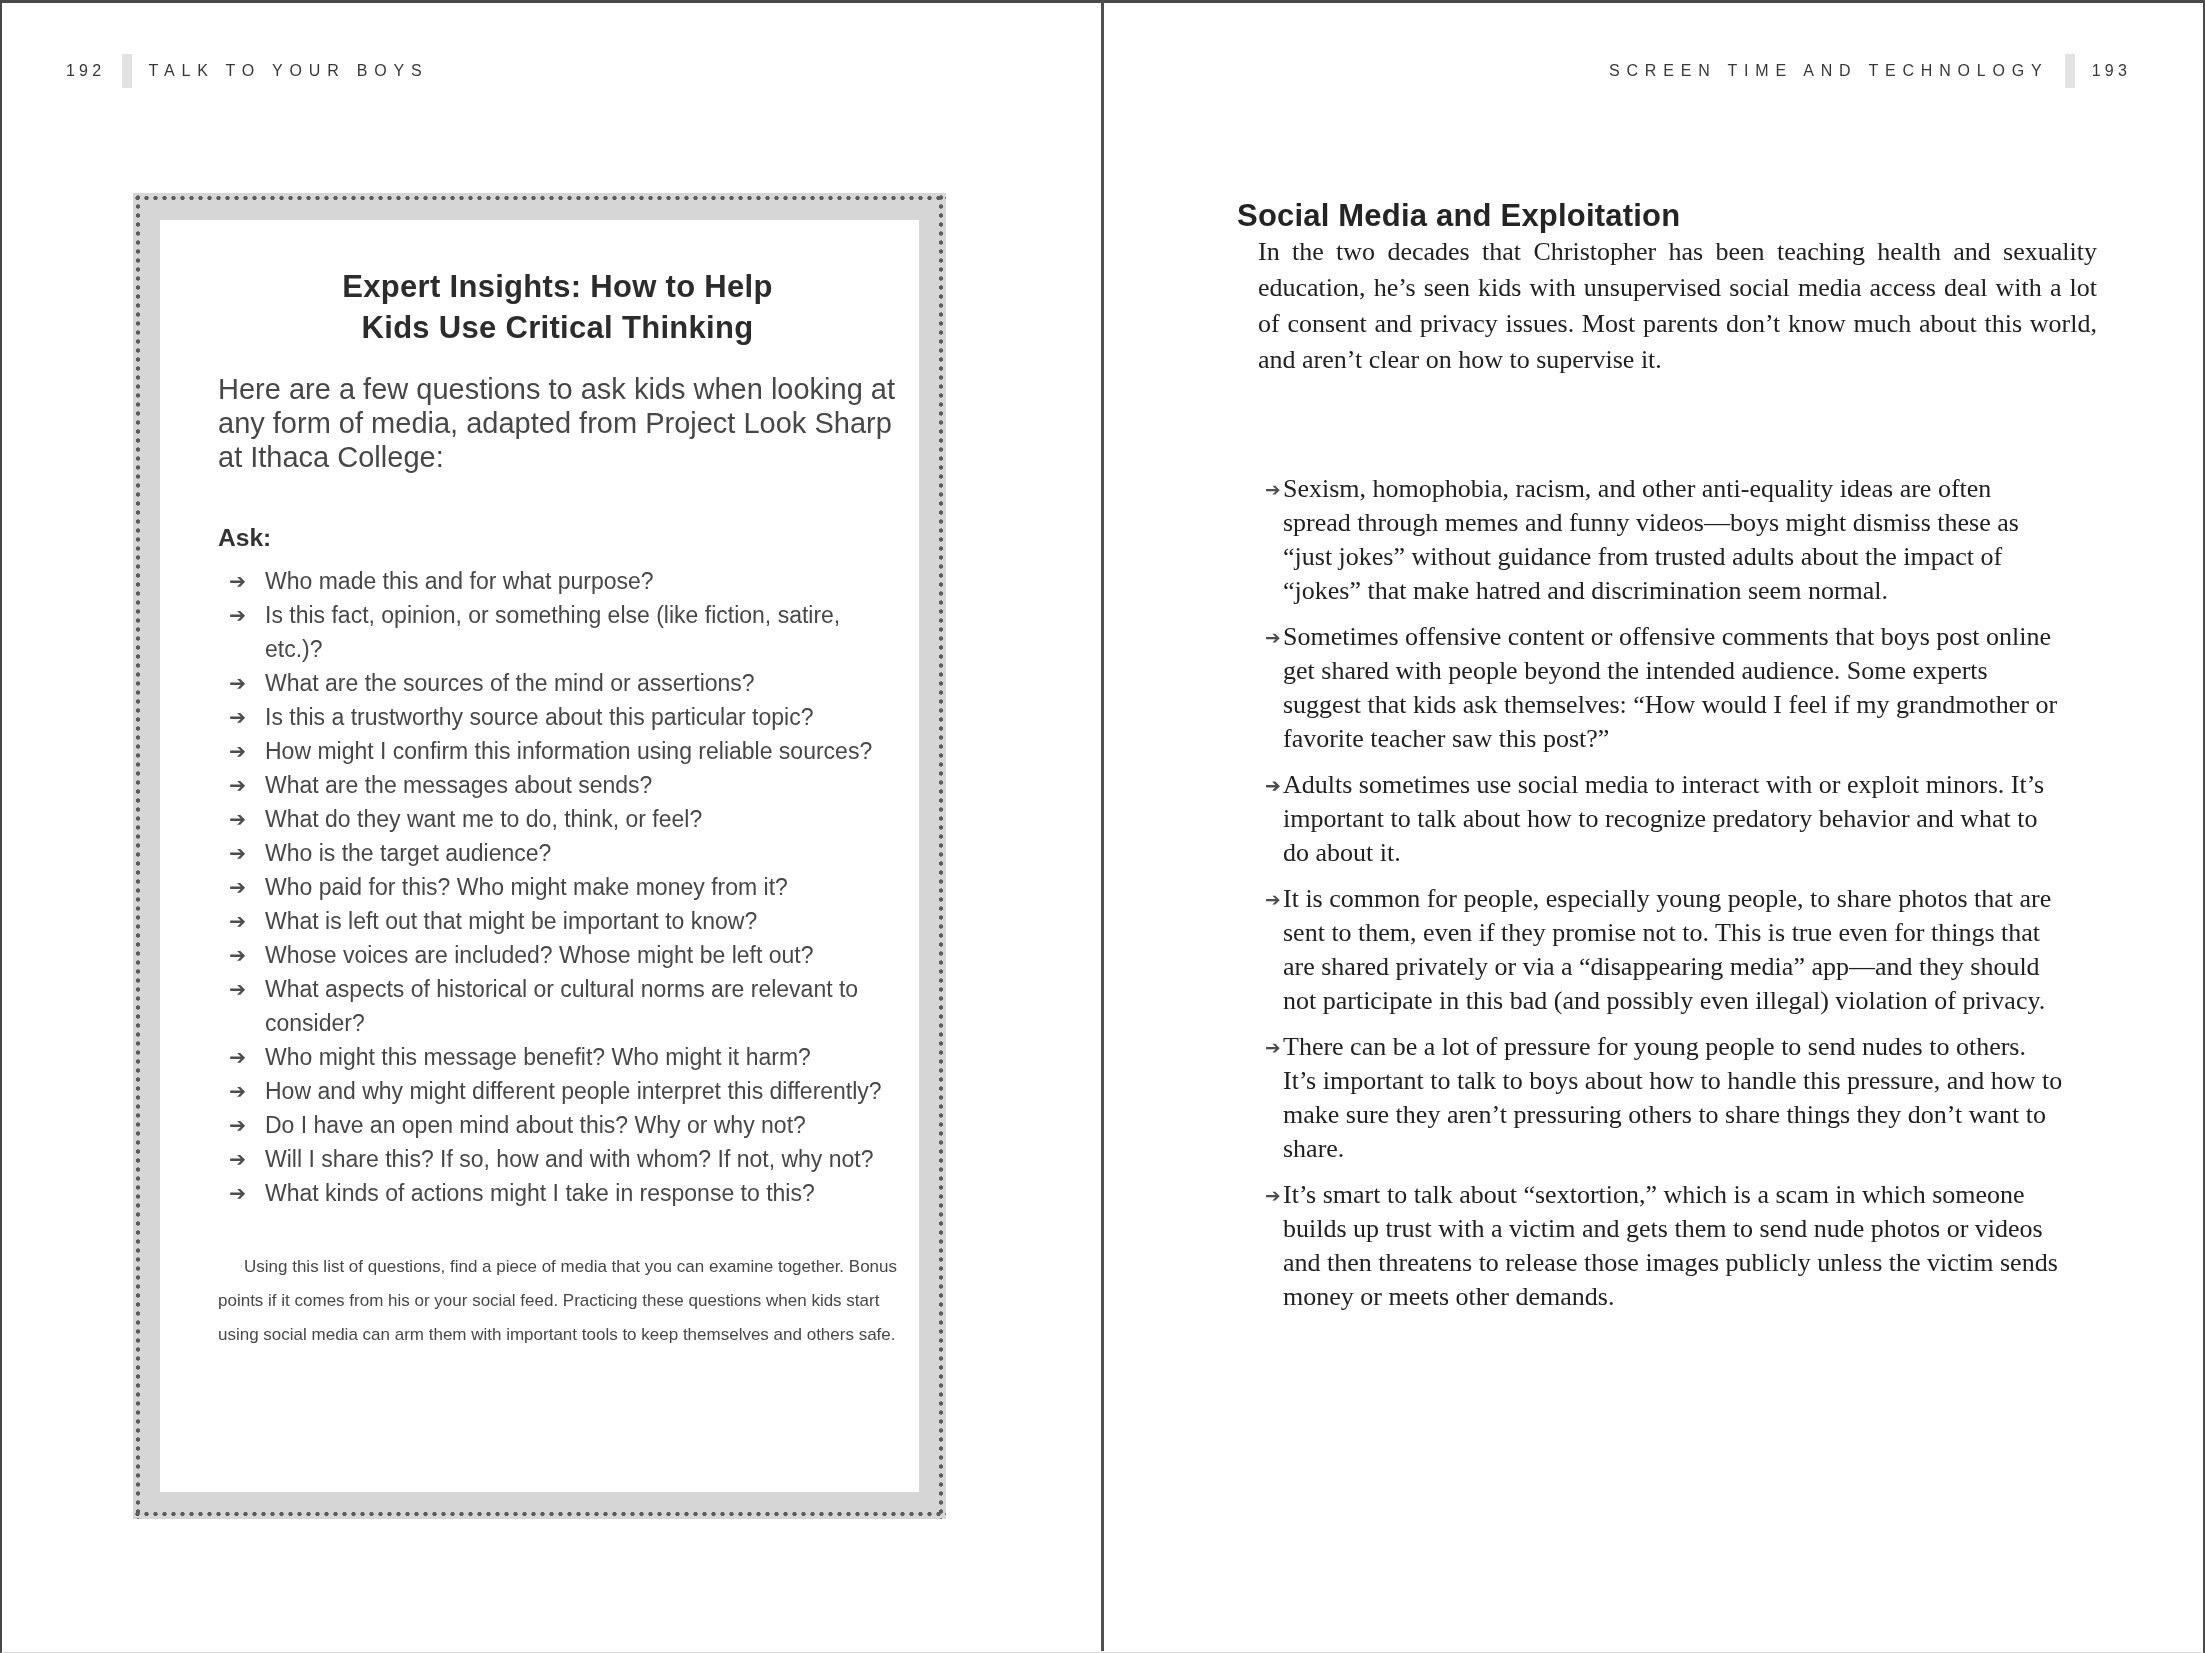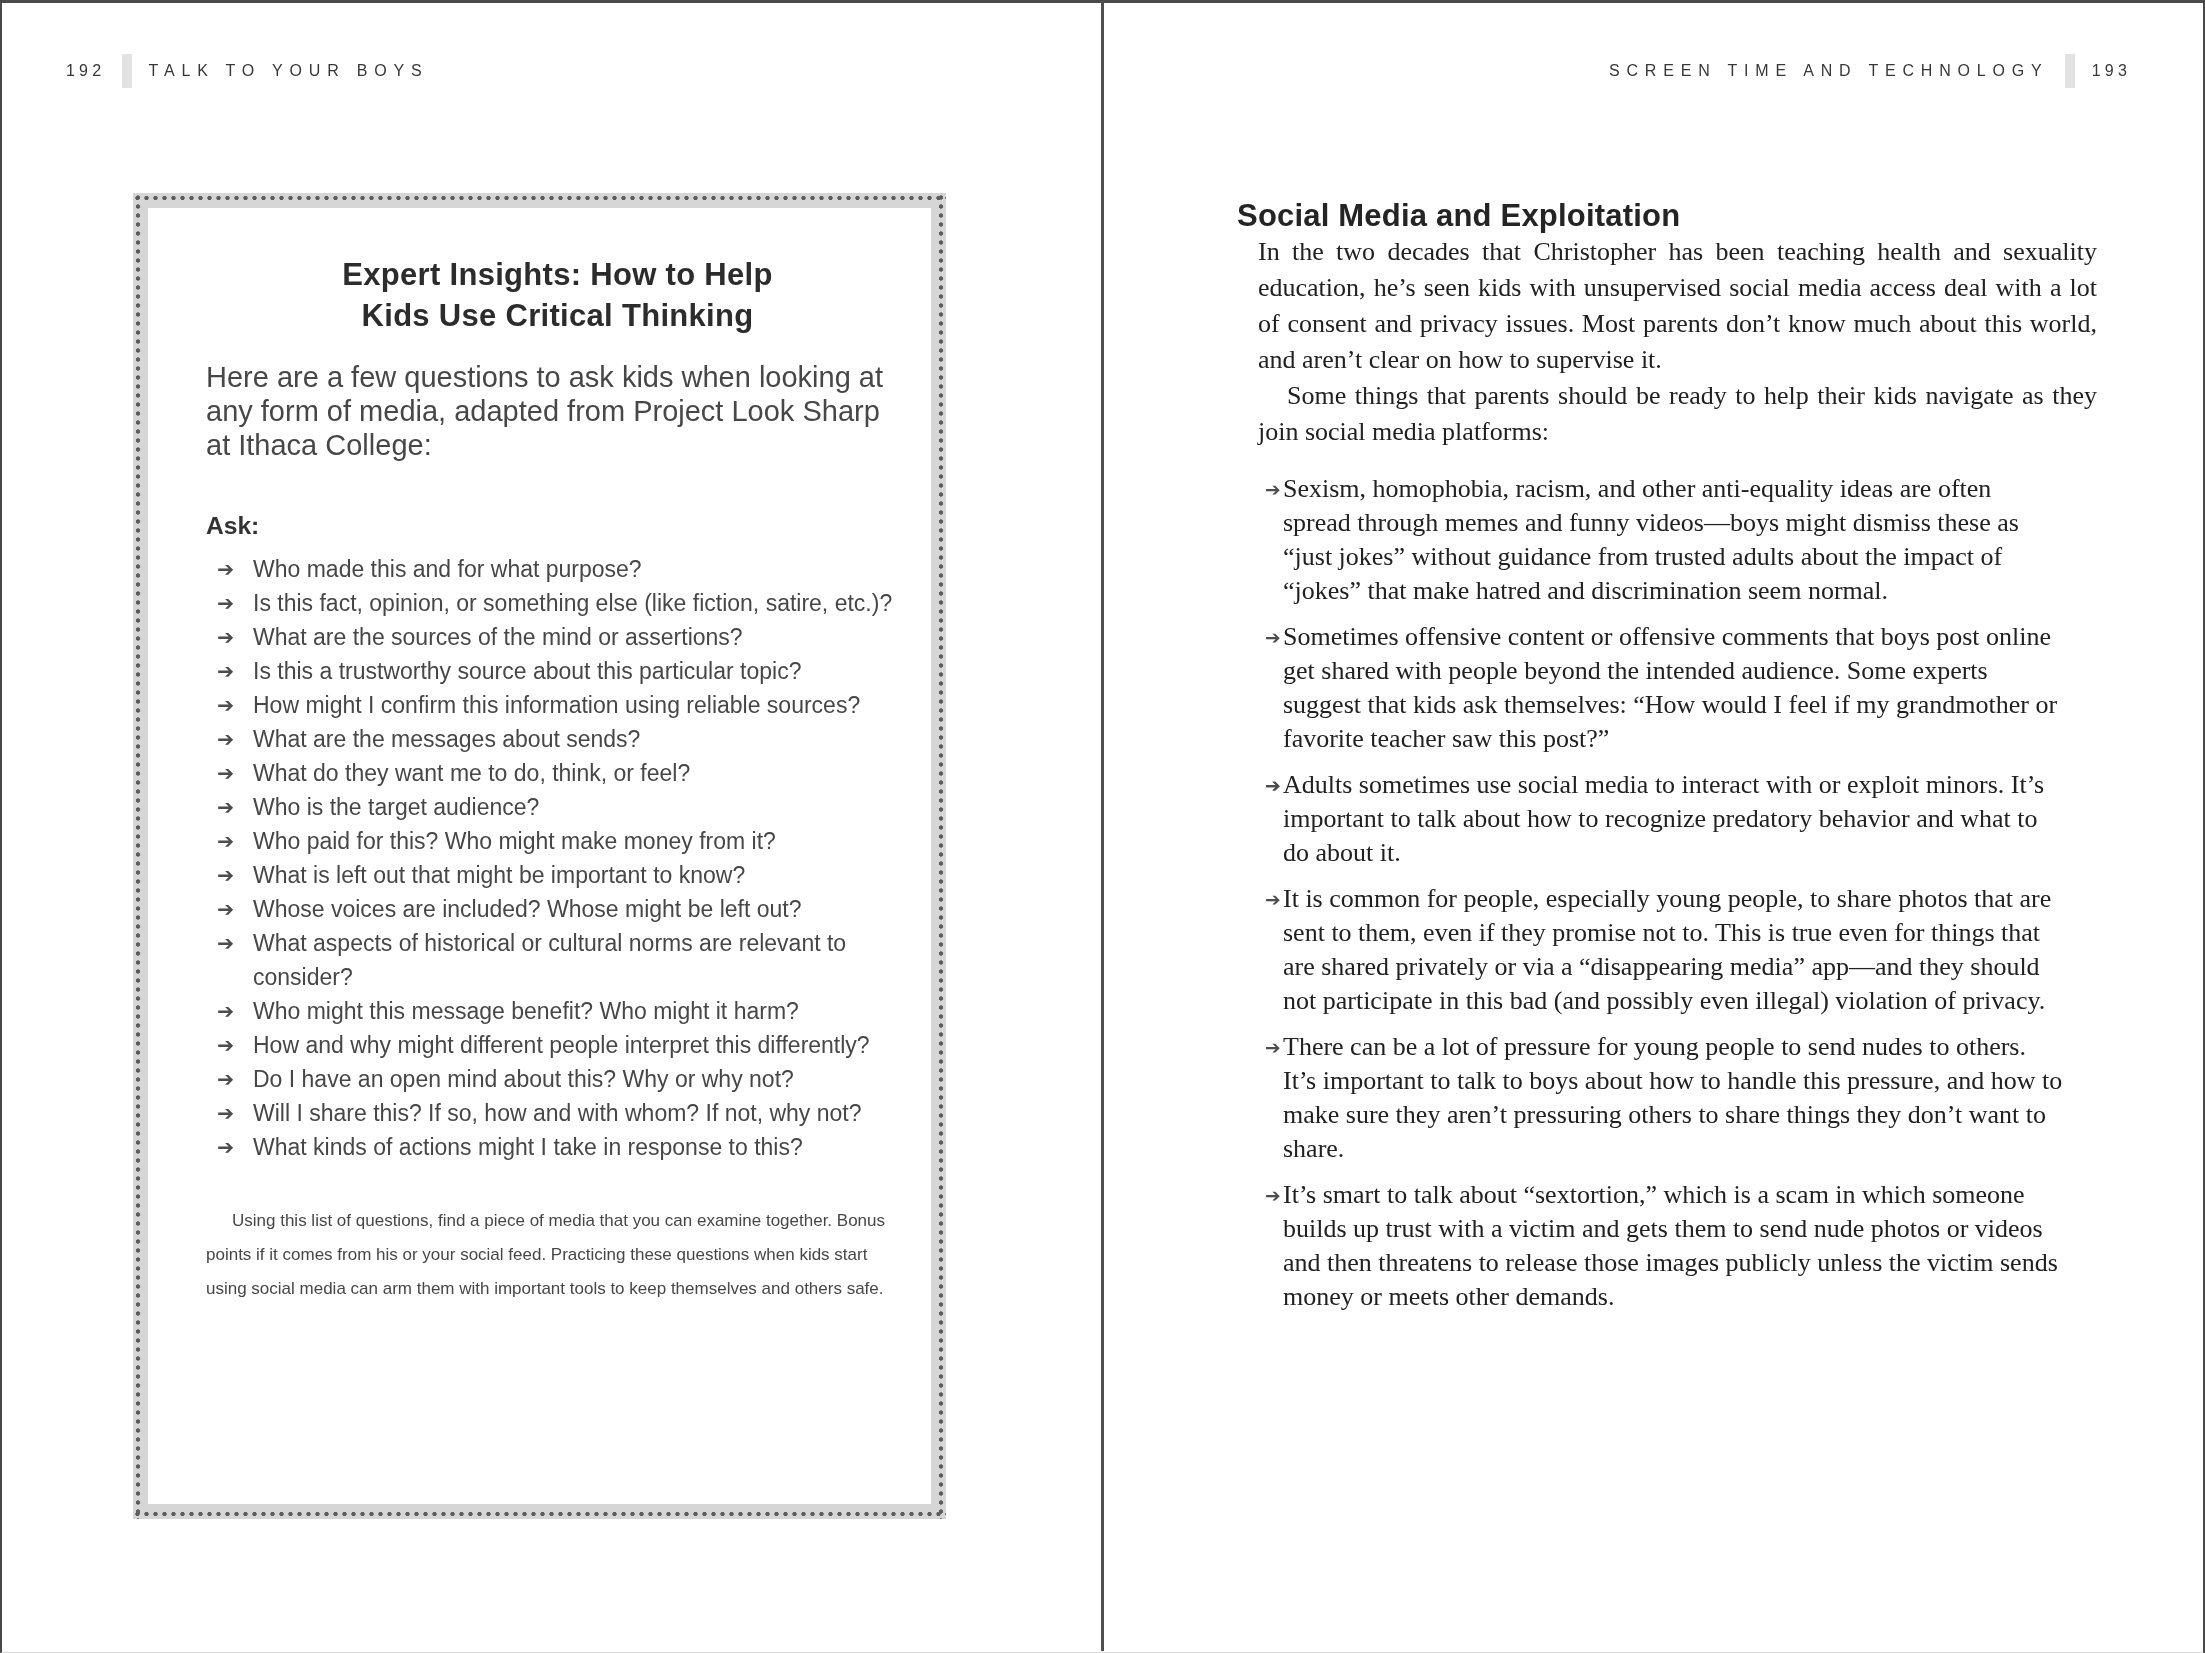--- a/index.html
+++ b/index.html
@@ -26,21 +26,21 @@
     font-size:16px;letter-spacing:6.8px;color:#383838;font-weight:400;
     white-space:nowrap;
   }
   .rh-left{left:66px;}
   .rh-right{right:74px;}
   .folio{letter-spacing:4.2px;}
   .rh-bar{width:9.3px;height:34px;background:#e2e2e2;}
   
   .insight-box{
     position:absolute;left:133px;top:193px;width:813px;height:1326px;
-    box-sizing:border-box;padding:15px;
+    box-sizing:border-box;padding:27px;
     background-color:#d6d6d6;
     background-image:
       radial-gradient(circle,#5e5e5e 1.9px,rgba(0,0,0,0) 2.5px),
       radial-gradient(circle,#5e5e5e 1.9px,rgba(0,0,0,0) 2.5px),
       radial-gradient(circle,#5e5e5e 1.9px,rgba(0,0,0,0) 2.5px),
       radial-gradient(circle,#5e5e5e 1.9px,rgba(0,0,0,0) 2.5px);
     background-repeat:repeat-x,repeat-x,repeat-y,repeat-y;
     background-size:9px 10.2px,9px 10.2px,10.2px 9px,10.2px 9px;
     background-position:0 0,0 100%,0 0,100% 0;
   }
@@ -145,21 +145,20 @@
       <li><span class="arrow-bullet">➔</span><span>What kinds of actions might I take in response to this?</span></li>
     </ul>
     <p class="insight-closing">Using this list of questions, find a piece of media that you can examine together. Bonus points if it comes from his or your social feed. Practicing these questions when kids start using social media can arm them with important tools to keep themselves and others safe.</p>
   </div>
 </div>
 
 <h2 class="section-title">Social Media and Exploitation</h2>
 
 <div class="body-copy">
   <p>In the two decades that Christopher has been teaching health and sexuality education, he’s seen kids with unsupervised social media access deal with a lot of consent and privacy issues. Most parents don’t know much about this world, and aren’t clear on how to supervise it.</p>
-  <p class="indent">Some things that parents should be ready to help their kids navigate as they join social media platforms:</p>
 </div>
 
 <ul class="b-list">
   <li><span class="arrow-bullet">➔</span><span>Sexism, homophobia, racism, and other anti-equality ideas are often spread through memes and funny videos—boys might dismiss these as “just jokes” without guidance from trusted adults about the impact of “jokes” that make hatred and discrimination seem normal.</span></li>
   <li><span class="arrow-bullet">➔</span><span>Sometimes offensive content or offensive comments that boys post online get shared with people beyond the intended audience. Some experts suggest that kids ask themselves: “How would I feel if my grandmother or favorite teacher saw this post?”</span></li>
   <li><span class="arrow-bullet">➔</span></li>
   <li><span class="arrow-bullet">➔</span><span>Adults sometimes use social media to interact with or exploit minors. It’s important to talk about how to recognize predatory behavior and what to do about it.</span></li>
   <li><span class="arrow-bullet">➔</span><span>It is common for people, especially young people, to share photos that are sent to them, even if they promise not to. This is true even for things that are shared privately or via a “disappearing media” app—and they should not participate in this bad (and possibly even illegal) violation of privacy.</span></li>
   <li><span class="arrow-bullet">➔</span><span>There can be a lot of pressure for young people to send nudes to others. It’s important to talk to boys about how to handle this pressure, and how to make sure they aren’t pressuring others to share things they don’t want to share.</span></li>
   <li><span class="arrow-bullet">➔</span><span>It’s smart to talk about “sextortion,” which is a scam in which someone builds up trust with a victim and gets them to send nude photos or videos and then threatens to release those images publicly unless the victim sends money or meets other demands.</span></li>

